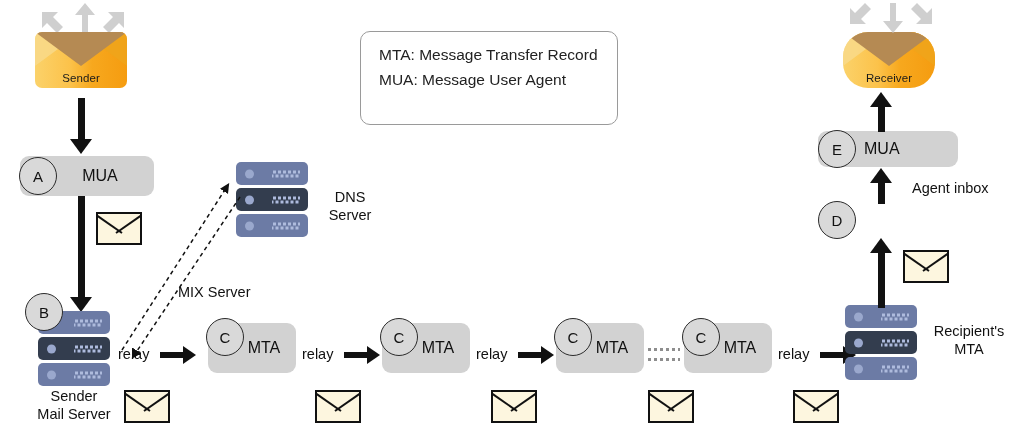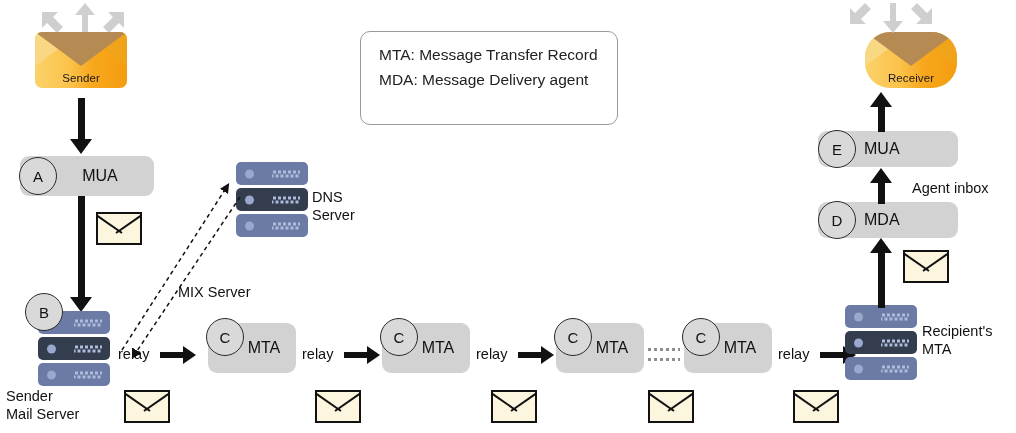--- a/index.html
+++ b/index.html
@@ -161,21 +161,21 @@
   }
 
   
   .tlabel {
     position: absolute;
     font-size: 14.5px;
     color: #111;
     line-height: 1.25;
     white-space: pre-line;
   }
-  .tlabel.center { }
+  .tlabel.center { text-align: center; }
 
   
   .legend {
     position: absolute;
     border: 1.3px solid #9a9a9a;
     border-radius: 10px;
     background: #fff;
     box-sizing: border-box;
     padding: 10px 18px 10px 18px;
   }
@@ -322,21 +322,21 @@
       </marker>
     </defs>
     <line x1="22" y1="175" x2="128" y2="10" stroke="#111" stroke-width="1.5" stroke-dasharray="4,3.5" marker-end="url(#ahUp)"></line>
     <line x1="140" y1="22" x2="33" y2="182" stroke="#111" stroke-width="1.5" stroke-dasharray="4,3.5" marker-end="url(#ahDn)"></line>
   </svg>
 
   <div class="tlabel" style="left:178px; top:283px;">MIX Server</div>
 
   <div class="legend" style="left:360px; top:31px; width:258px; height:94px;">
     <div>MTA: Message Transfer Record</div>
-    <div>MDA: Message Delivery agent</div>
+    <div>MUA: Message User Agent</div>
   </div>
 
   <div class="tlabel" style="left:118px; top:345px;">relay</div>
   <div class="arr right abs" style="left:160px; top:345px; width:36px; height:20px;">
     <div class="shaft" style="width:25px;"></div>
     <div class="head"></div>
   </div>
 
   <div class="pbox with-badge" style="left:208px; top:323px; width:88px; height:50px;">
     <div class="plabel" style="padding-left:24px;">MTA</div>
@@ -399,42 +399,39 @@
   </div>
   <div class="tlabel center" style="left:922px; top:322px; width:94px;">Recipient's
 MTA</div>
 
   <div class="arr up abs" style="left:864px; top:238px; width:34px; height:70px;">
     <div class="shaft" style="height:56px;"></div>
     <div class="head"></div>
   </div>
   <div class="mail-ico" style="left:903px; top:250px;"></div>
 
-  <div class="pbox with-badge" style="left:818px; top:202px; width:140px; height:36px;">
-    <div class="plabel" style="text-align:left; padding-left:46px;">MDA</div>
-  </div>
   <div class="badge" style="left:818px; top:201px;">D</div>
 
   <div class="arr up abs" style="left:864px; top:168px; width:34px; height:36px;">
     <div class="shaft" style="height:22px;"></div>
     <div class="head"></div>
   </div>
   <div class="tlabel" style="left:912px; top:179px;">Agent inbox</div>
 
   <div class="pbox with-badge" style="left:818px; top:131px; width:140px; height:36px;">
     <div class="plabel" style="text-align:left; padding-left:46px;">MUA</div>
   </div>
   <div class="badge" style="left:818px; top:130px;">E</div>
 
   <div class="arr up abs" style="left:864px; top:92px; width:34px; height:40px;">
     <div class="shaft" style="height:26px;"></div>
     <div class="head"></div>
   </div>
 
-  <div class="big-env" style="left:865px; top:32px;border-radius:25px;">
+  <div class="big-env" style="left:843px; top:32px;border-radius:25px;">
     <div class="flap-left"></div>
     <div class="flap-right"></div>
     <div class="flap-top"></div>
     <div class="env-label">Receiver</div>
   </div>
 
   <div class="gray-arrows abs" style="left:838px; top:2px;">
     <svg width="105" height="32" viewBox="0 0 105 32">
       <g fill="#cfcfcf">
 

